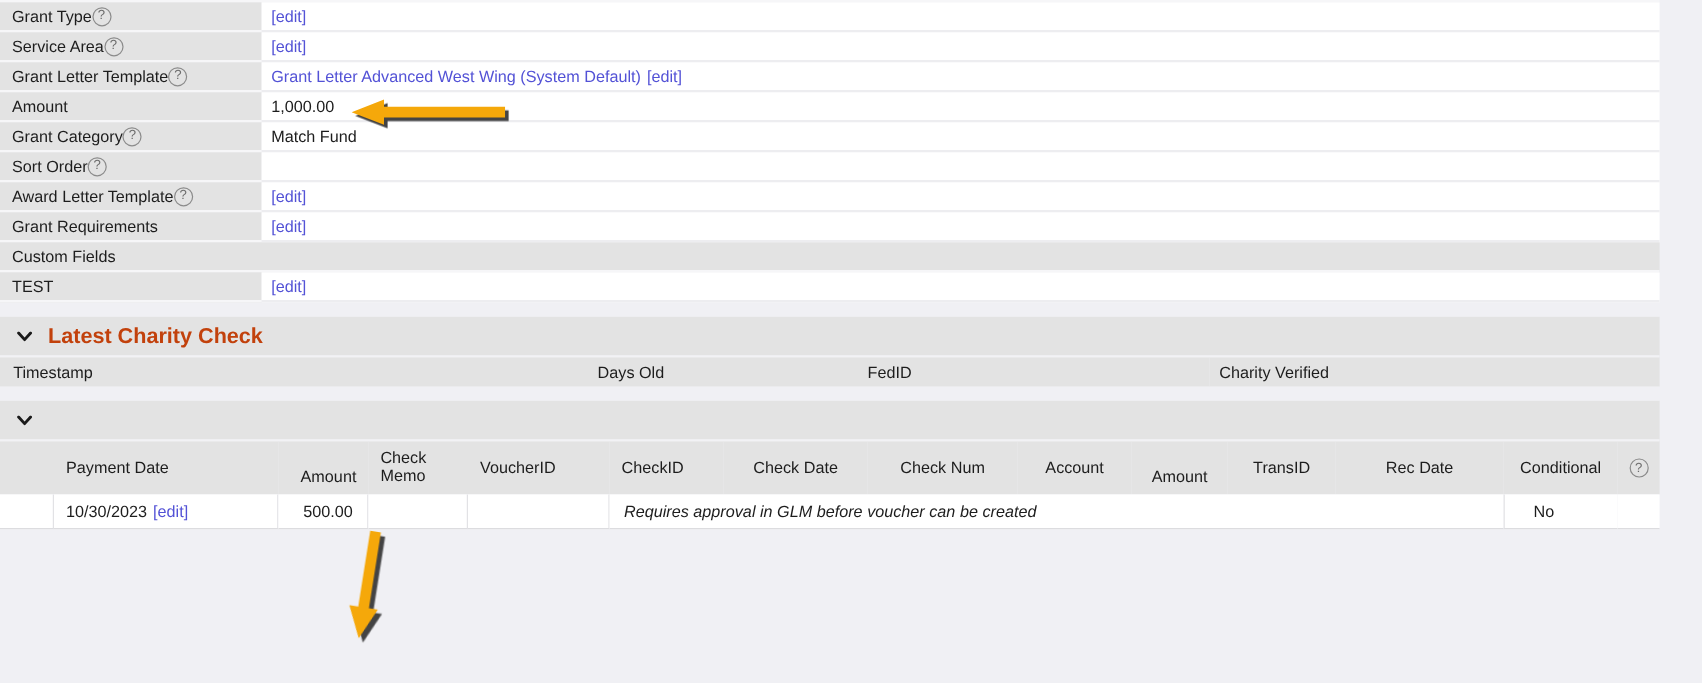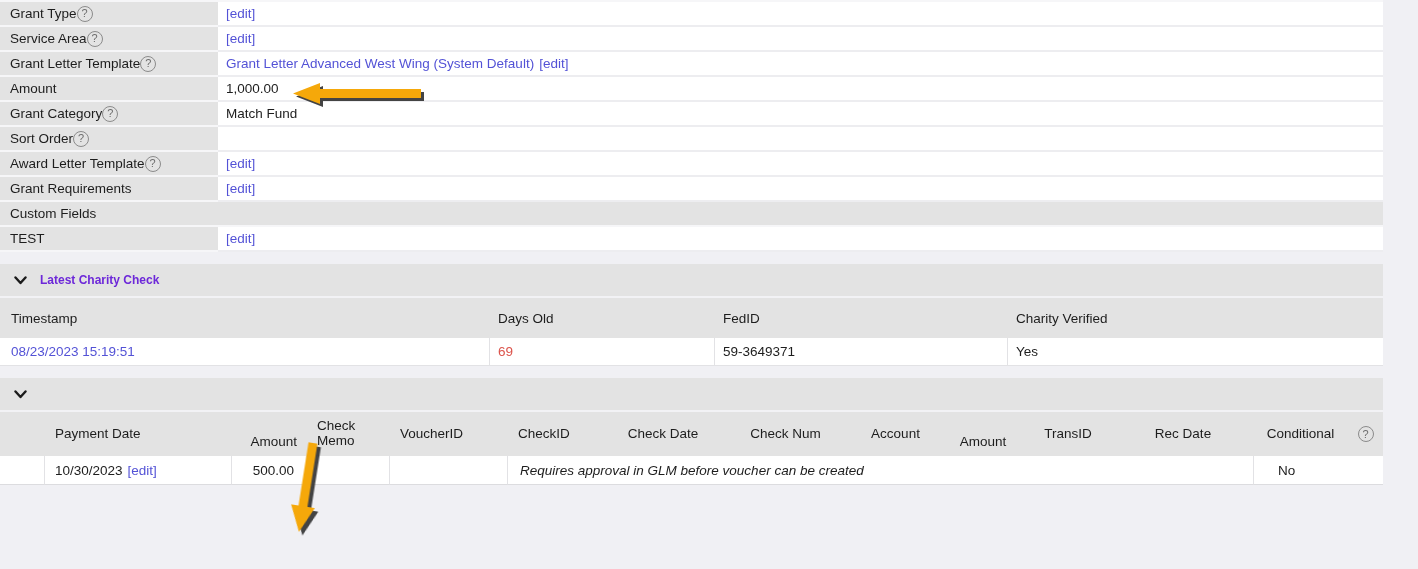--- a/index.html
+++ b/index.html
@@ -52,26 +52,26 @@
   }
 
   
   .section { margin-top: 12px; }
   .sec-head {
     height: 34px; background: #e3e3e3;
     border-bottom: 2px solid #f2f2f5;
     display: flex; align-items: center; gap: 13px;
     padding-left: 14px; cursor: pointer;
   }
-  .sec-title { font-size: 12px; font-weight: bold; color: #6d28d9; }
+  .sec-title { font-size: 18px; font-weight: bold; color: #c2410c; }
   .chev { flex: none; display: inline-block; }
 
   
   .cc th {
-    background: #e3e3e3; height: 40px; font-weight: normal;
+    background: #e3e3e3; height: 24px; font-weight: normal;
     text-align: left; padding: 0 0 0 8px; vertical-align: middle; color: #1d1d1d;
   }
   .cc th:first-child { padding-left: 11px; }
   .cc td {
     background: #fff; height: 28px; vertical-align: middle;
     padding-left: 8px; border-bottom: 1px solid #e2e2e5;
     border-right: 1px solid #e2e2e5;
   }
   .cc td:first-child { padding-left: 11px; }
   .cc td:last-child { border-right: none; }
@@ -236,26 +236,20 @@
           <col style="width:225px">
           <col style="width:293px">
           <col>
         </colgroup>
       <tbody>
           <tr>
         <th>Timestamp</th>
         <th>Days Old</th>
         <th>FedID</th>
         <th>Charity Verified</th>
-      </tr>
-      <tr>
-        <td><a>08/23/2023 15:19:51</a></td>
-        <td class="red">69</td>
-        <td>59-3649371</td>
-        <td>Yes</td>
       </tr>
     </tbody>
       </table>
   </div>
 
   <div class="section">
     <div class="sec-head">
       <span class="chev">
         <svg width="13" height="9" viewBox="0 0 13 9">
             <polyline points="1.5,1.5 6.5,7 11.5,1.5" fill="none" stroke="#1b1b1b" stroke-width="2.4" stroke-linecap="round" stroke-linejoin="round"></polyline>

